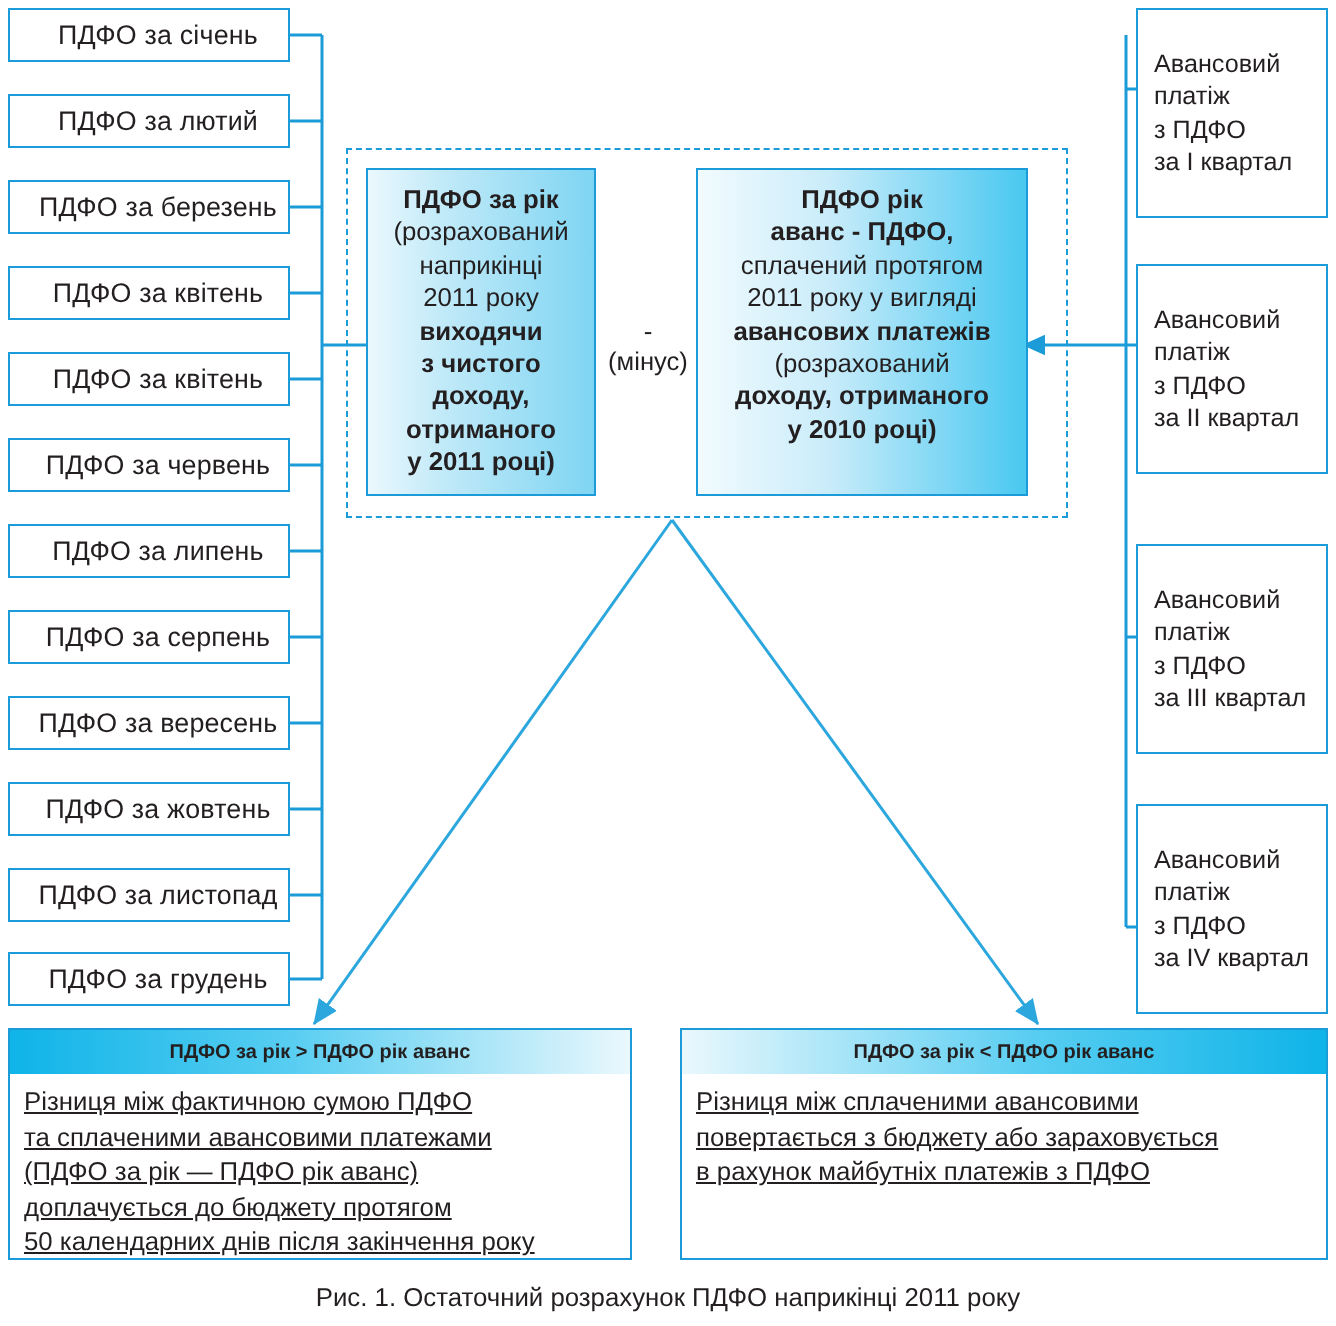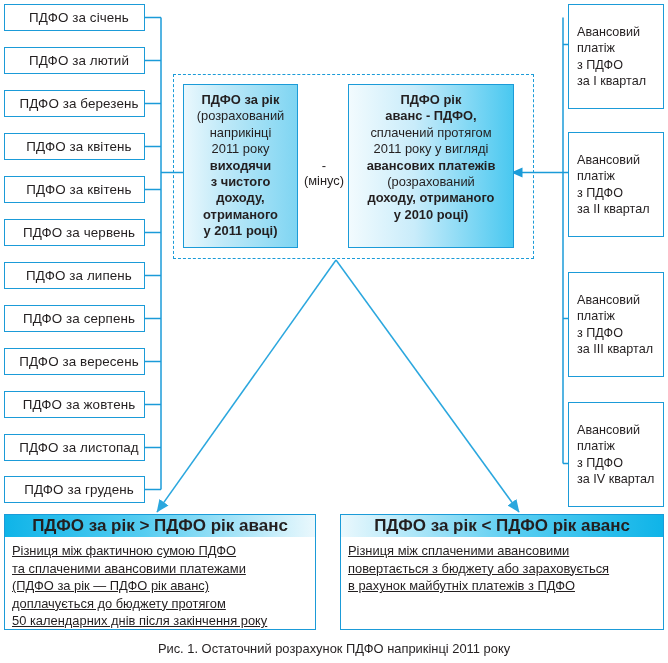--- a/index.html
+++ b/index.html
@@ -95,21 +95,21 @@
     border:1.5px solid #1b9bd8;
     background:#ffffff;
     top:514px;height:116px;
   }
   #result-left{left:4px;width:312px;}
   #result-right{left:340px;width:324px;}
 
   .result-head{
     height:22px;
     display:flex;align-items:center;justify-content:center;
-    font-size:17px;font-weight:bold;
+    font-size:10px;font-weight:bold;
     color:#231f20;
     white-space:nowrap;
   }
   #result-left .result-head{background:linear-gradient(90deg,#0fb4e8 0%,#57cdf1 45%,#eaf8fd 100%);}
   #result-right .result-head{background:linear-gradient(90deg,#eaf8fd 0%,#57cdf1 55%,#0fb4e8 100%);}
 
   .result-body{
     padding:5px 7px 0 7px;
     font-size:12.9px;
     line-height:17.6px;

